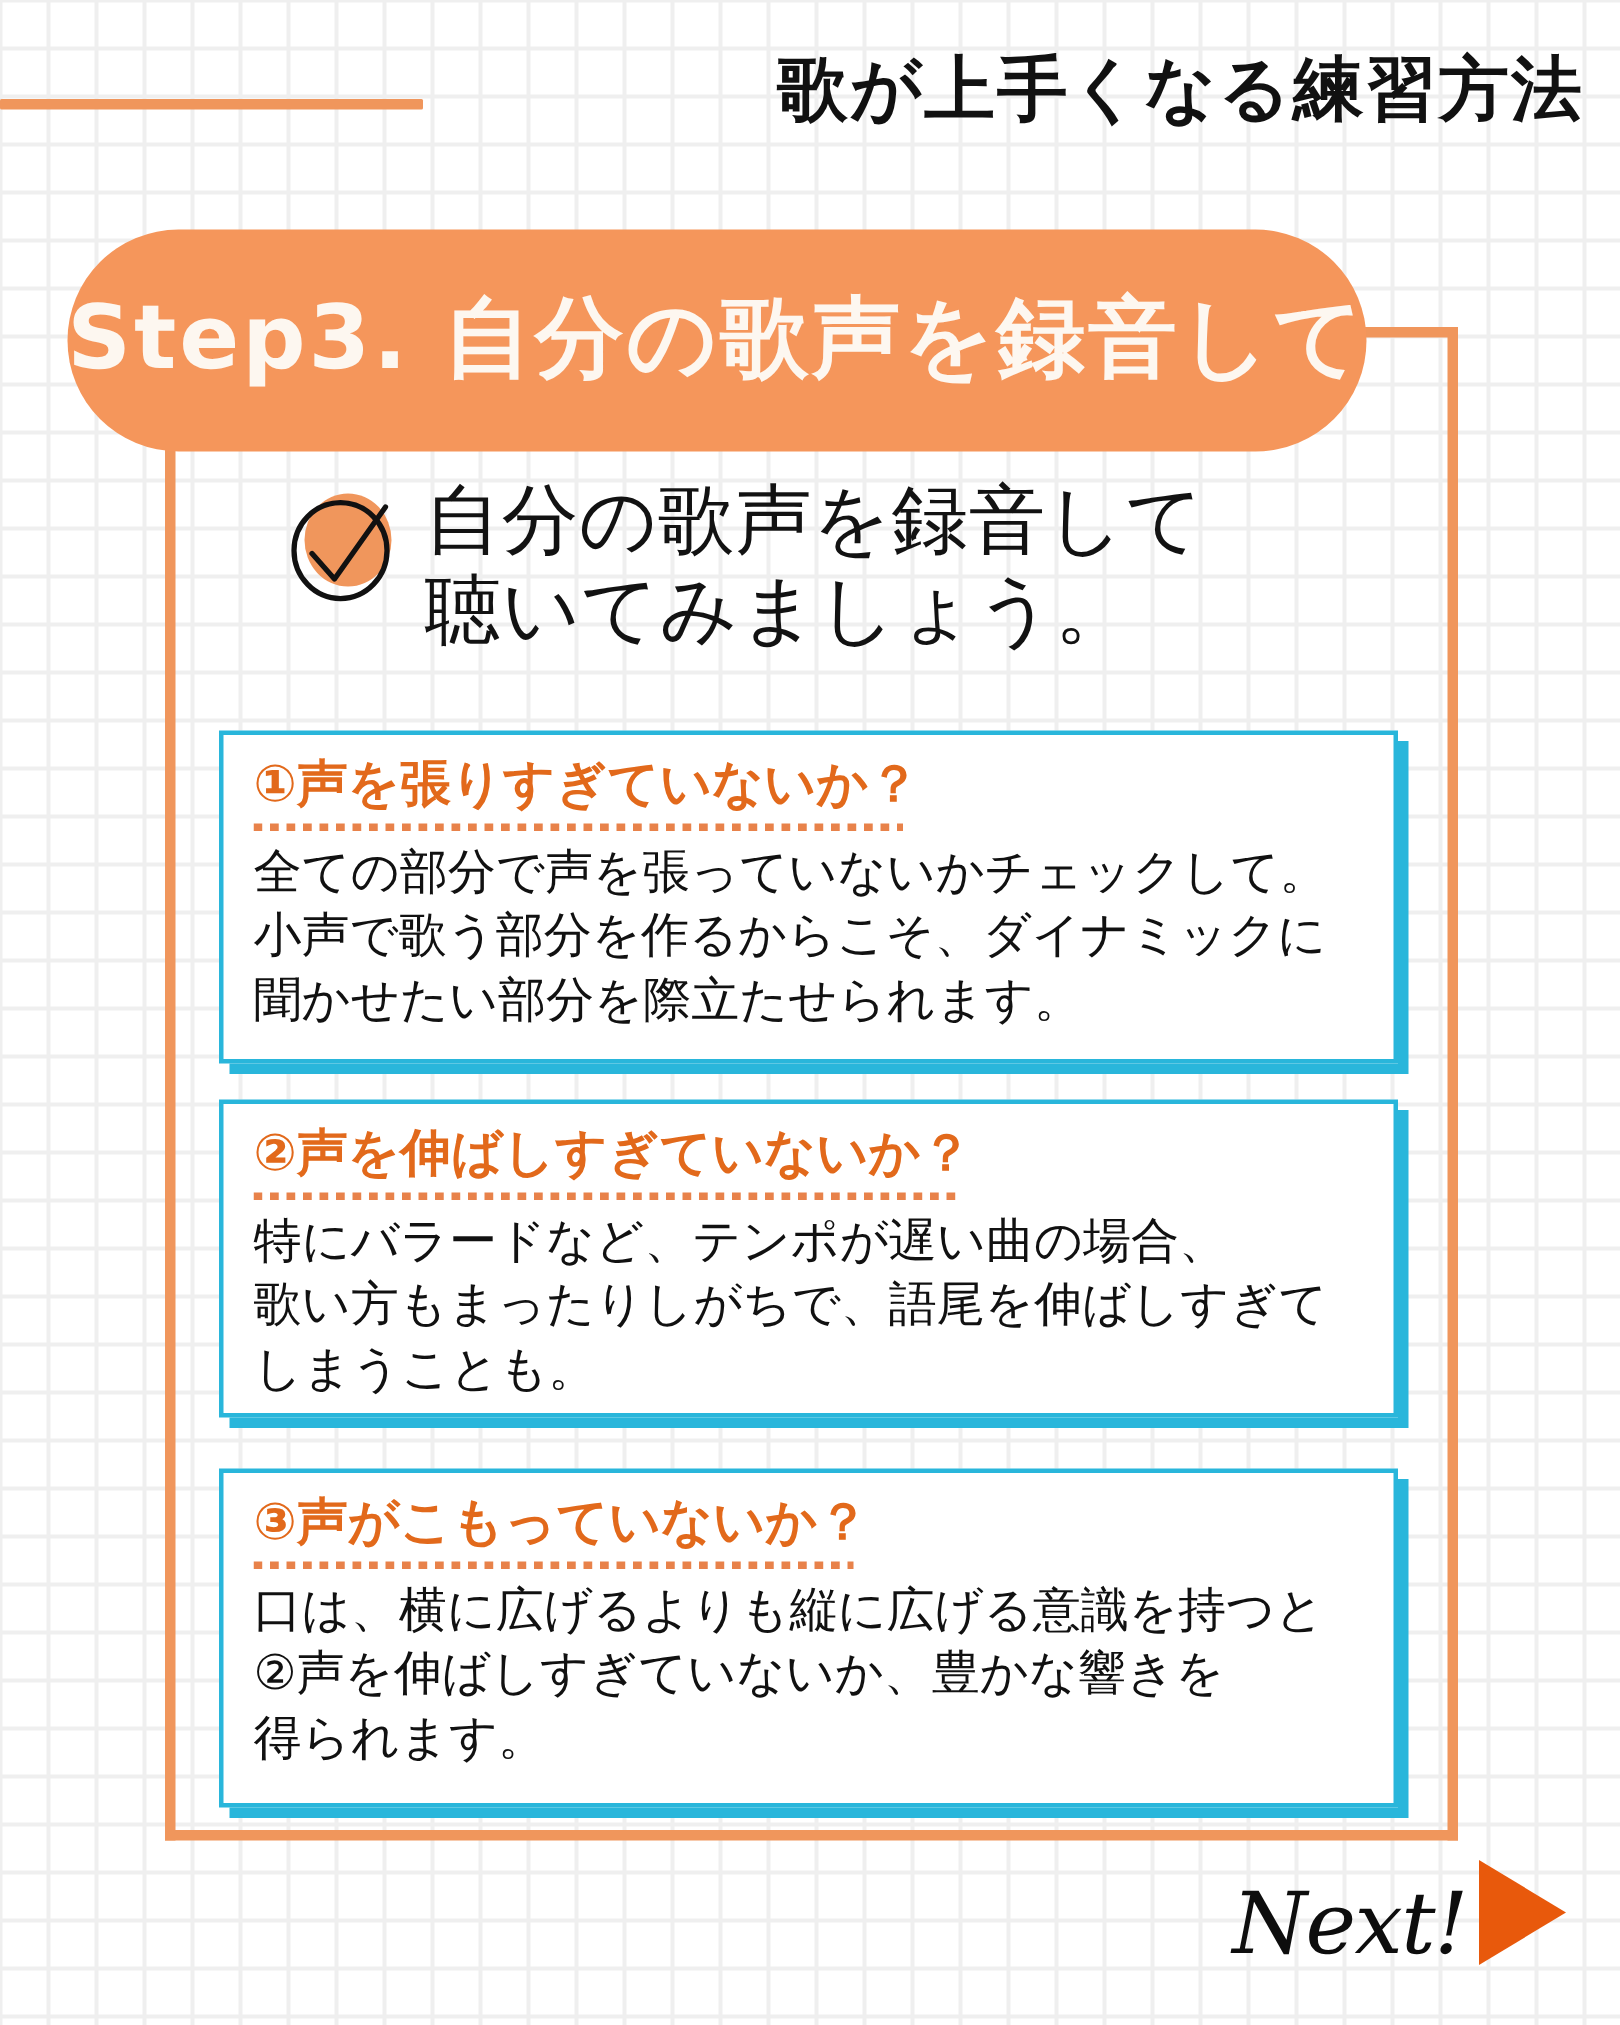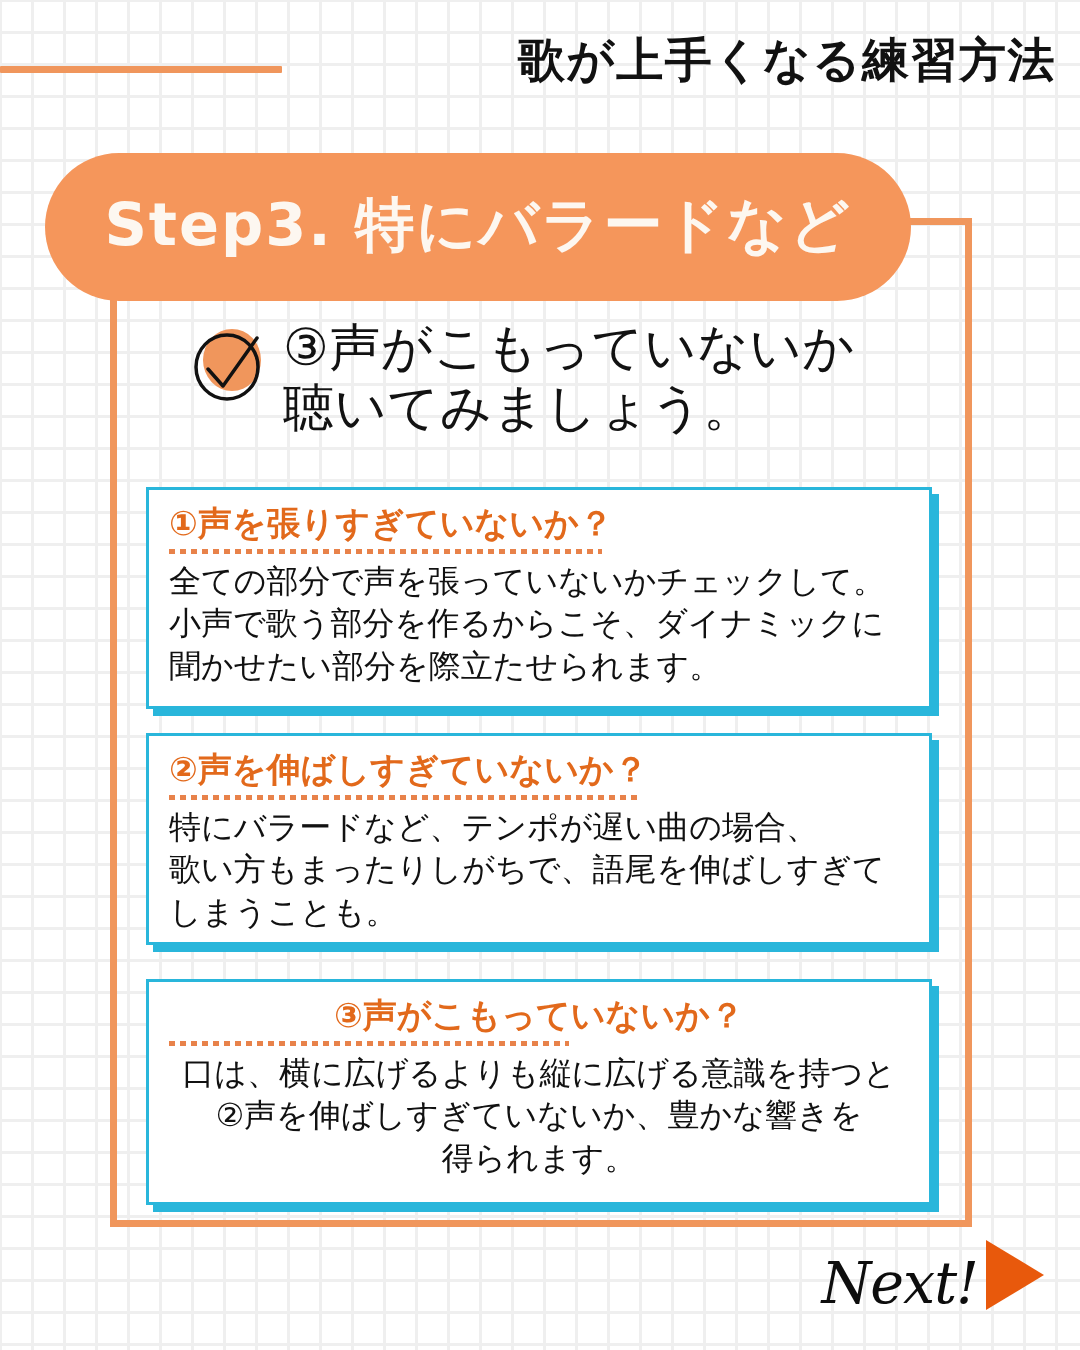--- a/index.html
+++ b/index.html
@@ -117,21 +117,21 @@
     left: 146px;
     width: 786px;
     background: #ffffff;
     border: 3px solid #29B6DB;
     box-shadow: 7px 7px 0 0 #29B6DB;
     box-sizing: border-box;
     padding: 14px 20px 16px 20px;
   }
   #card-1 { top: 487px;  height: 222px; }
   #card-2 { top: 733px;  height: 212px; }
-  #card-3 { top: 979px;  height: 226px; text-align: center; }
+  #card-3 { top: 979px;  height: 226px; }
 
   .card-title {
     margin: 0;
     font-size: 34px;
     font-weight: bold;
     color: #E2691B;
     line-height: 1.15;
     letter-spacing: 0px;
     white-space: nowrap;
     font-family: "DejaVu Sans", "Liberation Sans", sans-serif;
@@ -192,30 +192,30 @@
   <div id="top-rule"></div>
 
   <div id="header-title">歌が上手くなる練習方法</div>
 
   <div class="frame-seg" id="frame-left"></div>
   <div class="frame-seg" id="frame-bottom"></div>
   <div class="frame-seg" id="frame-right"></div>
   <div class="frame-seg" id="frame-right-stub"></div>
 
   <div id="step-pill">
-    <span id="step-pill-label">Step3. 特にバラードなど</span>
+    <span id="step-pill-label">Step3. 自分の歌声を録音して</span>
   </div>
 
   <div id="lead-block">
     <svg id="check-icon" viewBox="0 0 84 84">
       <ellipse cx="46" cy="36" rx="29" ry="31" fill="#F0965C"></ellipse>
       <ellipse cx="41" cy="43" rx="31" ry="32" fill="none" stroke="#111111" stroke-width="3.5"></ellipse>
       <path d="M22 45 L37 62 L71 14" fill="none" stroke="#111111" stroke-width="3.5" stroke-linecap="round" stroke-linejoin="round"></path>
     </svg>
-    <p id="lead-text">③声がこもっていないか
+    <p id="lead-text">自分の歌声を録音して
 聴いてみましょう。</p>
   </div>
 
   <div class="card" id="card-2">
     <p class="card-title">②声を伸ばしすぎていないか？</p>
     <div class="card-divider"></div>
     <p class="card-body">特にバラードなど、テンポが遅い曲の場合、
 歌い方もまったりしがちで、語尾を伸ばしすぎて
 しまうことも。</p>
   </div>

